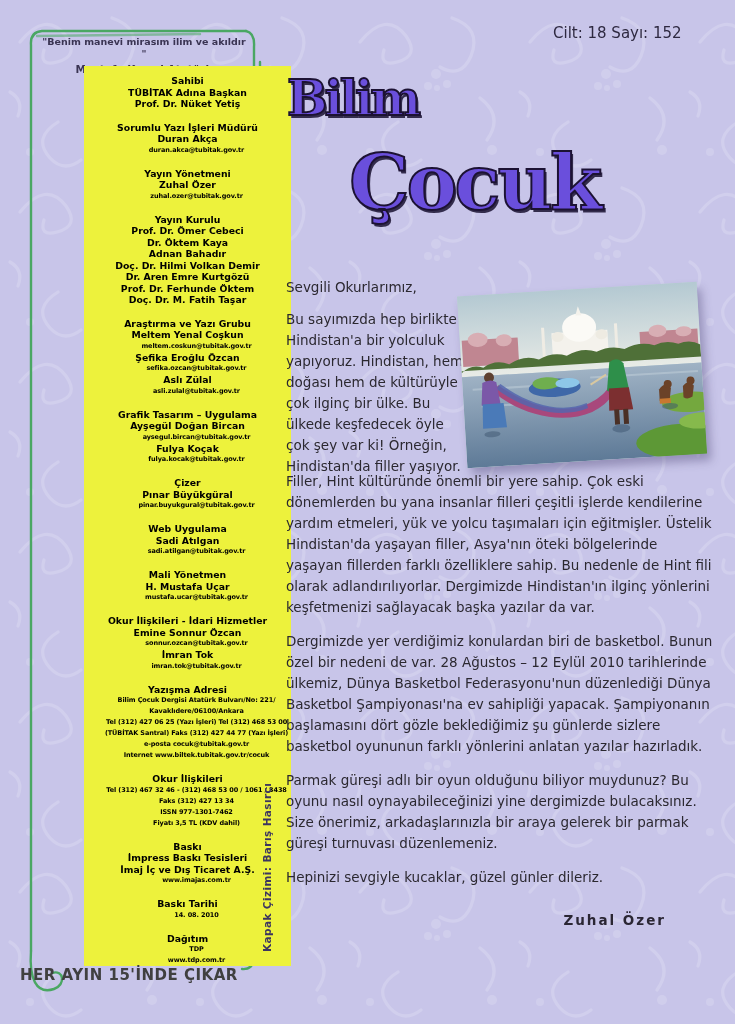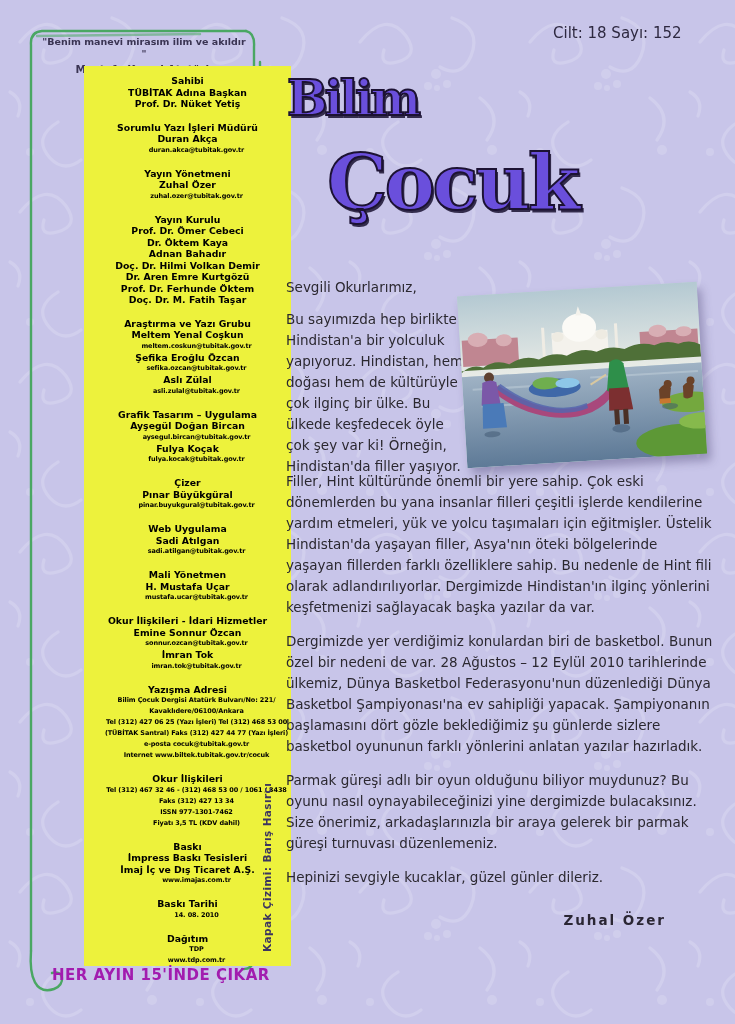--- a/index.html
+++ b/index.html
@@ -22,22 +22,22 @@
   .yellow-panel{
     position:absolute; left:40px; top:66px; width:207px; height:900px; z-index:3;
     background:#edf23c; padding-top:9px; box-sizing:border-box;
     text-align:center; color:#000000; overflow:hidden;margin-left:44px;
   }
   .sec{margin-bottom:12px;}
   .ln-h{font-size:9.3px; line-height:11.5px; font-weight:700; white-space:nowrap;}
   .ln-n{font-size:9.3px; line-height:11.5px; font-weight:700; white-space:nowrap;}
   .ln-e{font-size:6.5px; line-height:11px; font-weight:700; letter-spacing:-0.1px; white-space:nowrap;padding-left:18px;}
   .publish-note{
-    position:absolute; left:52px; top:966px; width:215px; z-index:4;
-    text-align:center; font-size:15px; font-weight:700; letter-spacing:0.5px; color:#a21caf;
+    position:absolute; left:20px; top:966px; width:215px; z-index:4;
+    text-align:center; font-size:15px; font-weight:700; letter-spacing:0.5px; color:#404040;
     white-space:nowrap;
   }
   .cover-credit{
     position:absolute; left:261px; top:952px; width:360px; z-index:3;
     transform:rotate(-90deg); transform-origin:0 0;
     font-size:10.5px; font-weight:700; color:#3c3560; letter-spacing:0.4px;
     white-space:nowrap;
   }
 
   
@@ -47,21 +47,21 @@
   }
   .logo{position:absolute; left:0; top:0; z-index:3;}
   .logo-word{
     position:absolute; font-family:"DejaVu Serif", serif; font-weight:700;
     color:#6a4fdc; letter-spacing:-3px;
     -webkit-text-stroke:2px #1c1233;
     text-shadow:2px 3px 0 rgba(25,16,48,0.85);
     white-space:nowrap;
   }
   .logo-bilim{left:287px; top:70px; font-size:48px;}
-  .logo-cocuk{left:327px; top:138px; font-size:76px;}
+  .logo-cocuk{left:349px; top:138px; font-size:76px;}
 
   .greeting{
     position:absolute; left:286px; top:277px; width:200px; z-index:3;
     font-size:13.5px; line-height:21px;
   }
   .intro-col{
     position:absolute; left:286px; top:309px; width:182px; z-index:3;
     font-size:13.5px; line-height:21px;
   }
   .photo{

